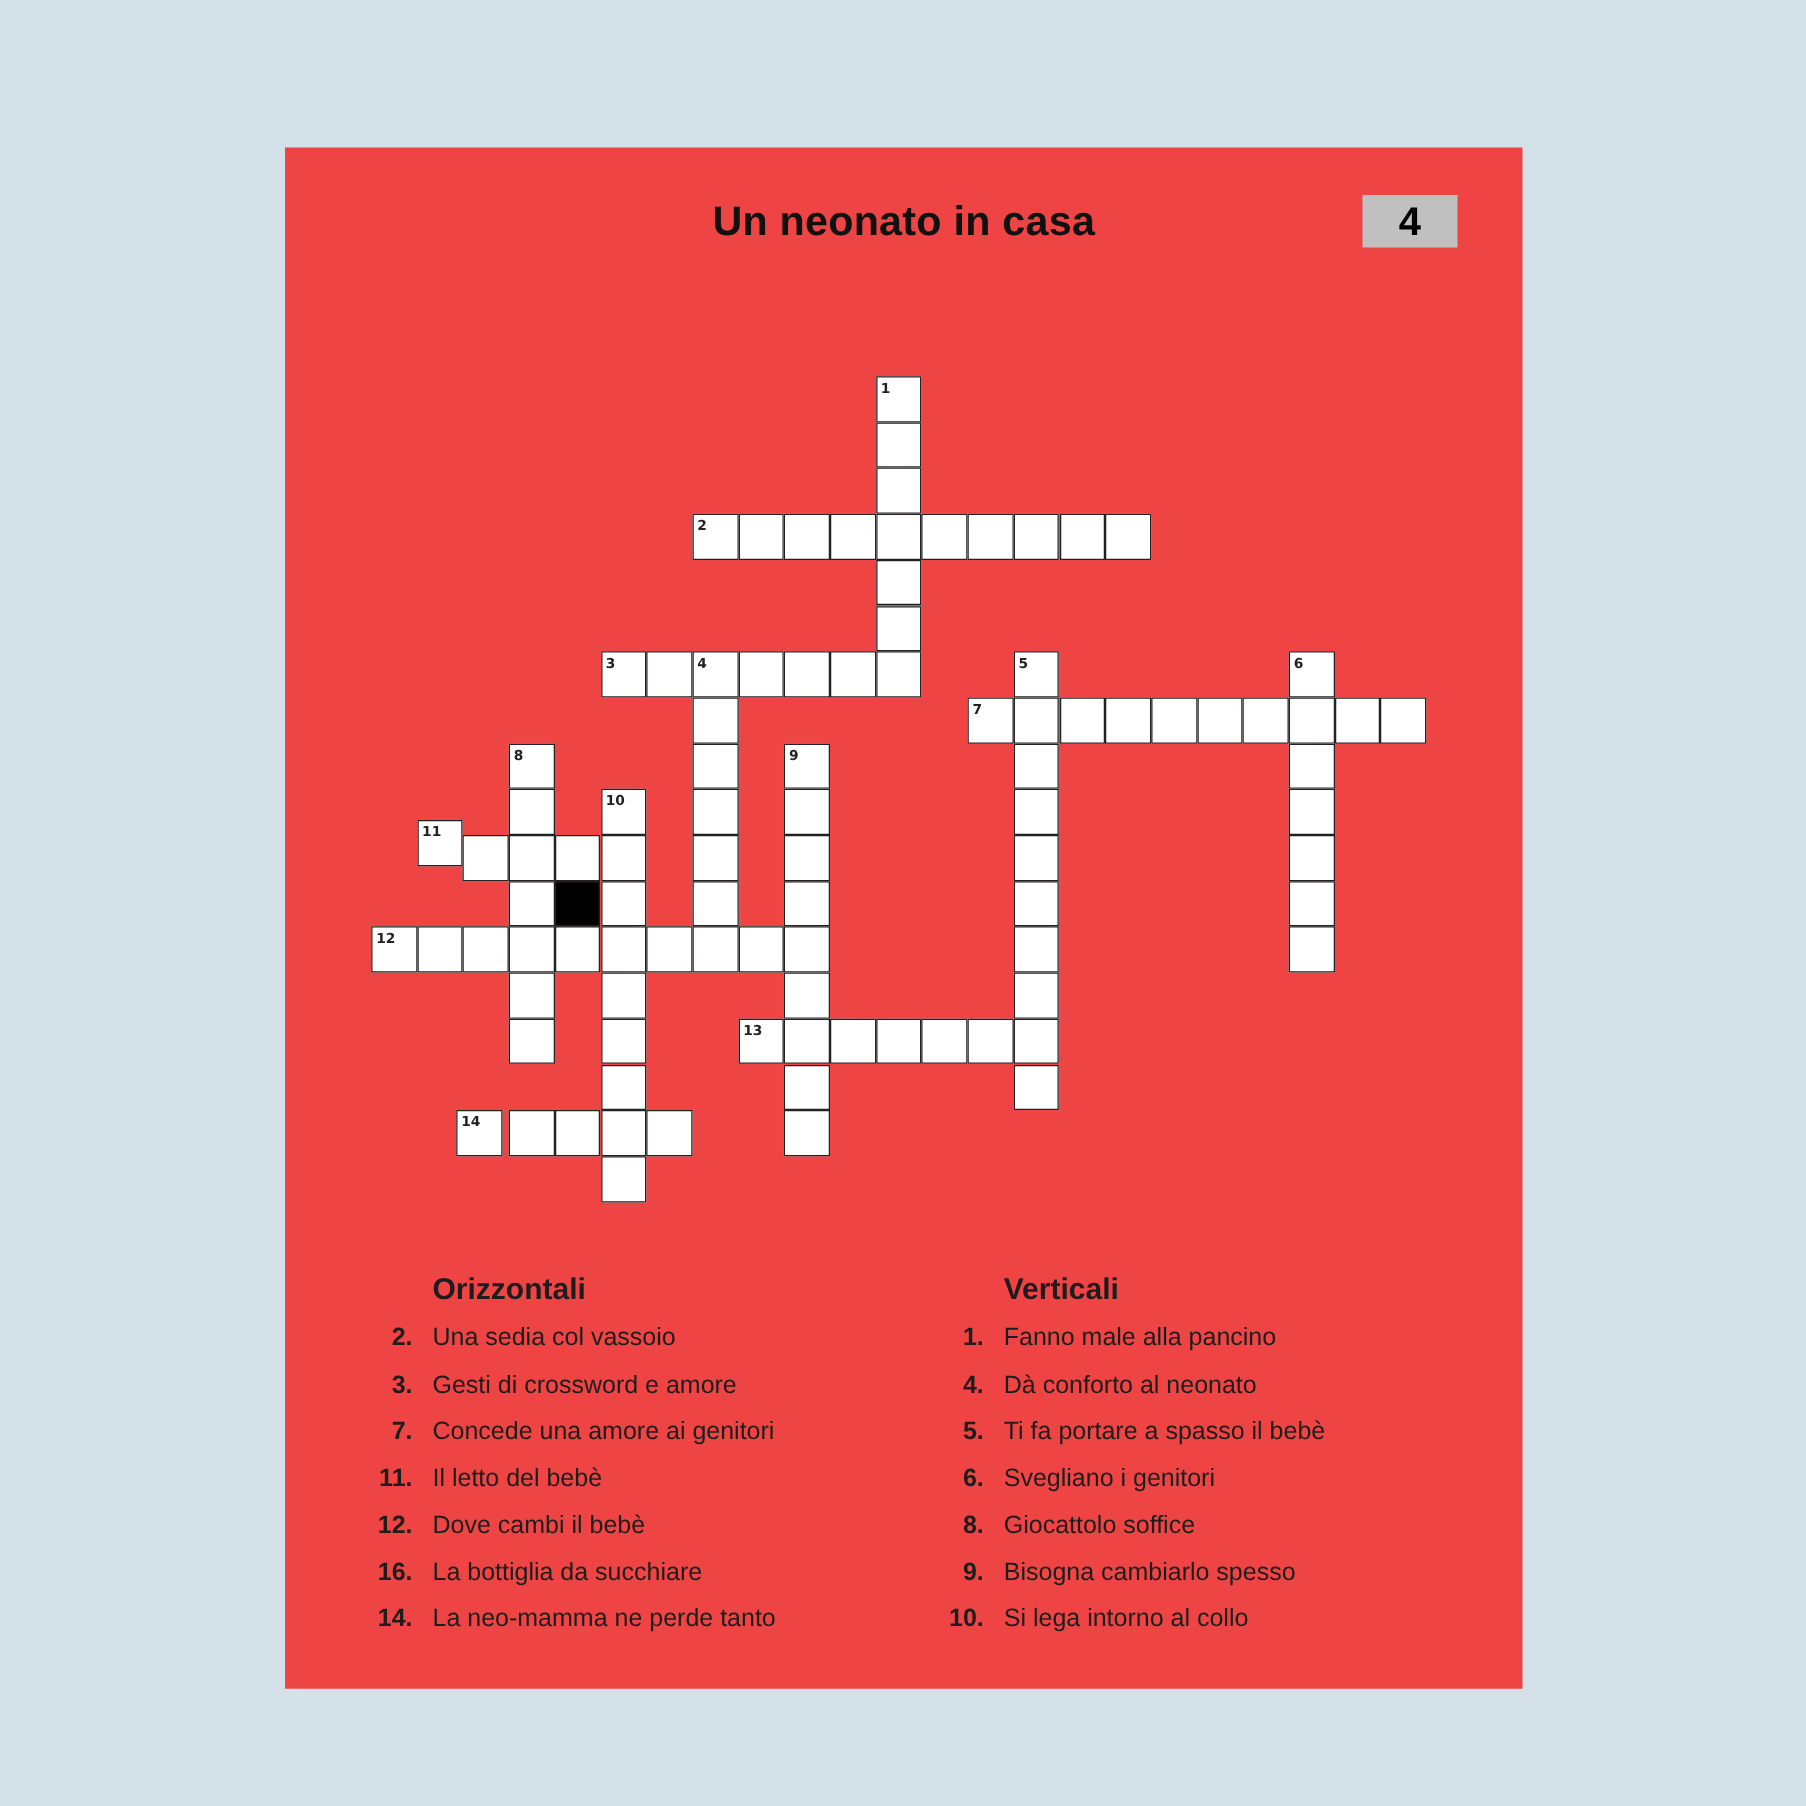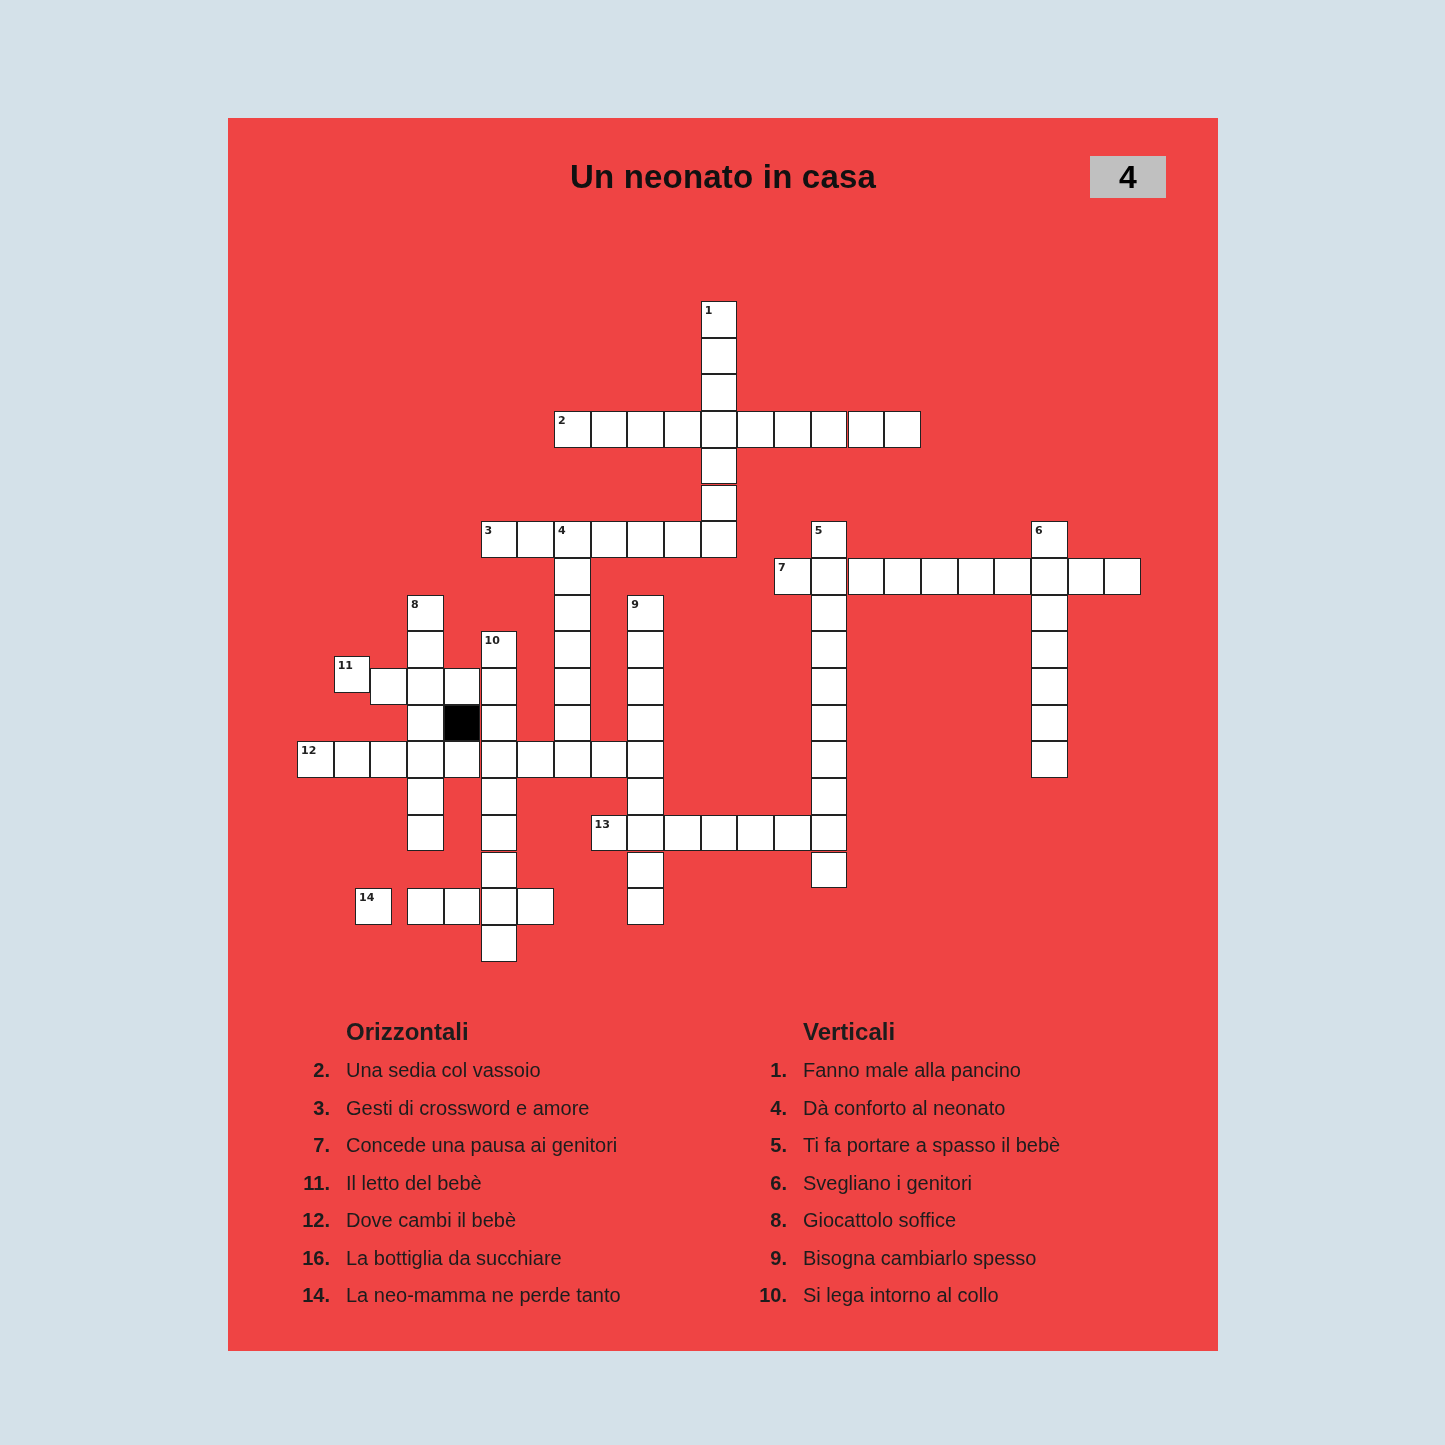--- a/index.html
+++ b/index.html
@@ -178,42 +178,42 @@
       <div class="cell" style="left: 146.8px; top: 440.4px;"></div>
       <div class="cell" style="left: 220.2px; top: 440.4px;"></div>
       <div class="cell" style="left: 293.6px; top: 440.4px;"></div>
       <div class="cell" style="left: 293.6px; top: 513.8px;">
         <span class="num">13</span>
       </div>
       <div class="cell" style="left: 367px; top: 513.8px;"></div>
       <div class="cell" style="left: 403.7px; top: 513.8px;"></div>
       <div class="cell" style="left: 440.4px; top: 513.8px;"></div>
       <div class="cell" style="left: 477.1px; top: 513.8px;"></div>
-      <div class="cell" style="left: 58px; top: 587.2px;">
+      <div class="cell" style="left: 68px; top: 587.2px;">
         <span class="num">14</span>
       </div>
       <div class="cell" style="left: 110.1px; top: 587.2px;"></div>
       <div class="cell" style="left: 146.8px; top: 587.2px;"></div>
       <div class="cell" style="left: 220.2px; top: 587.2px;"></div>
       <div class="cell black" style="left: 146.8px; top: 403.7px;"></div>
     </div>
 
   <div class="clues left">
     <div class="clue-heading">Orizzontali</div>
     <div class="clue">
         <span class="n">2.</span>
         <span>Una sedia col vassoio</span>
       </div>
     <div class="clue">
         <span class="n">3.</span>
         <span>Gesti di crossword e amore</span>
       </div>
     <div class="clue">
         <span class="n">7.</span>
-        <span>Concede una pausa ai genitori</span>
+        <span>Concede una amore ai genitori</span>
       </div>
     <div class="clue">
         <span class="n">11.</span>
         <span>Il letto del bebè</span>
       </div>
     <div class="clue">
         <span class="n">12.</span>
         <span>Dove cambi il bebè</span>
       </div>
     <div class="clue">

